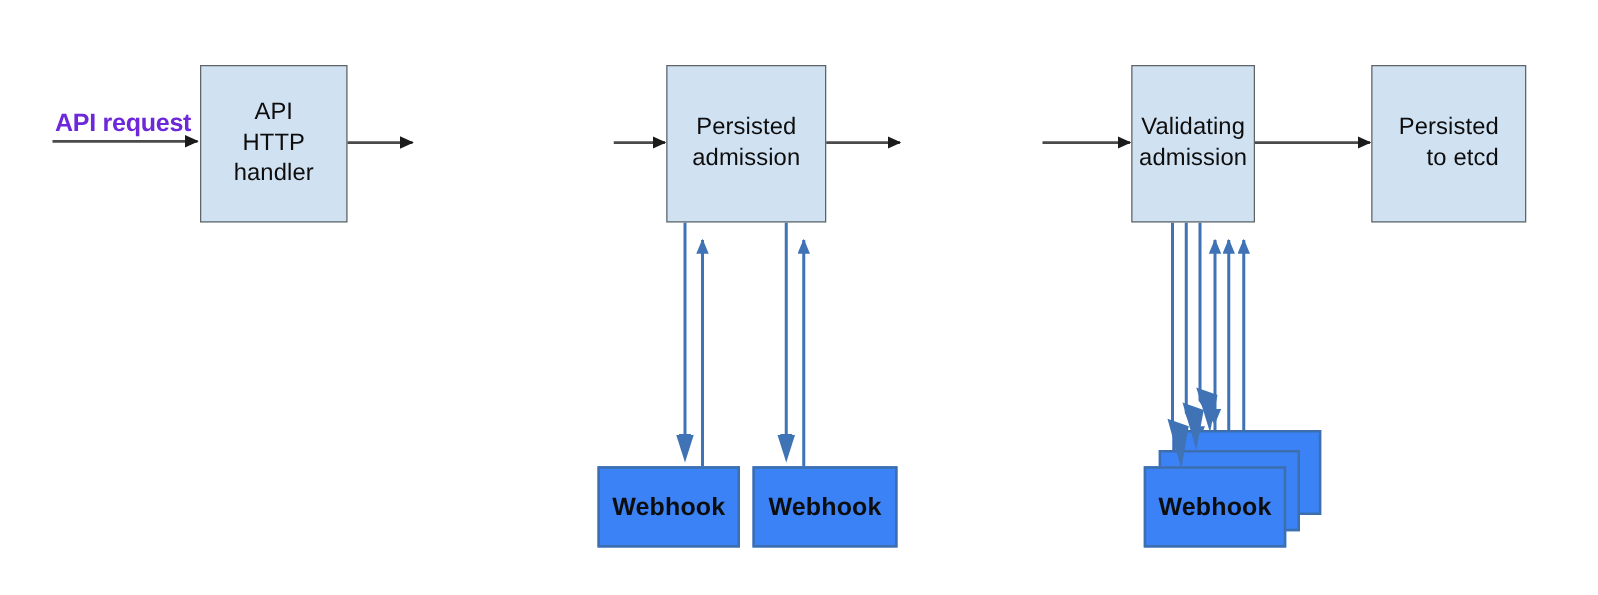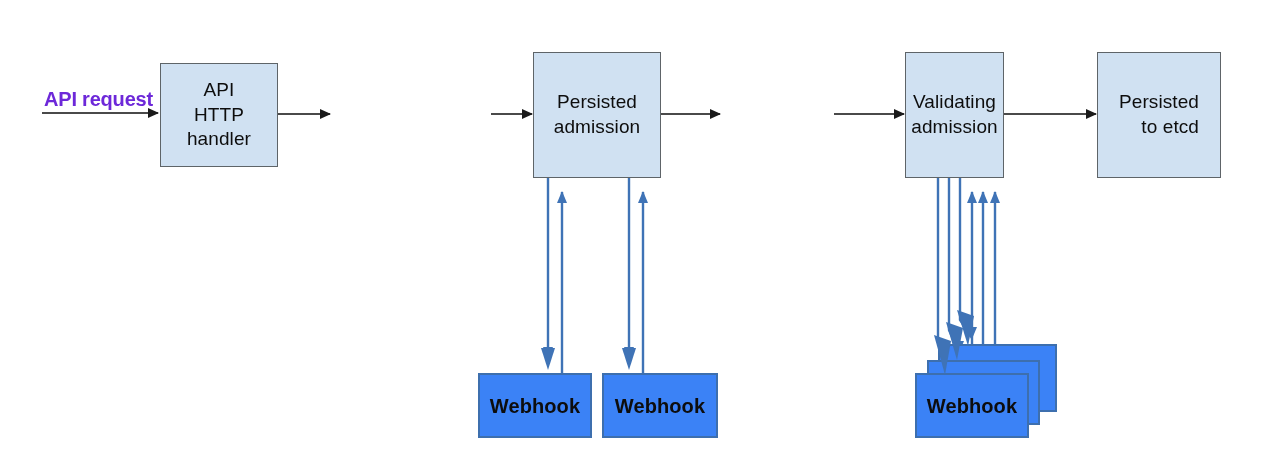--- a/index.html
+++ b/index.html
@@ -134,21 +134,21 @@
       <line class="blue-line" x1="995" y1="344" x2="995" y2="192" marker-end="url(#blueup)"></line>
     </g>
     <g>
       <line class="blue-line" x1="983" y1="360" x2="983" y2="192" marker-end="url(#blueup)"></line>
     </g>
     <g>
       <line class="blue-line" x1="972" y1="373" x2="972" y2="192" marker-end="url(#blueup)"></line>
     </g>
   </svg>
 
-  <div class="node" style="left:160px; top:52px; width:118px; height:104px;margin-top:11px;">API
+  <div class="node" style="left:160px; top:52px; width:118px; height:126px;">API
 HTTP
 handler</div>
 
 
   <div class="node" style="left:533px; top:52px; width:128px; height:126px;">Persisted
 admission</div>
 
 
   <div class="node" style="left:905px; top:52px; width:99px; height:126px;">Validating
 admission</div>

